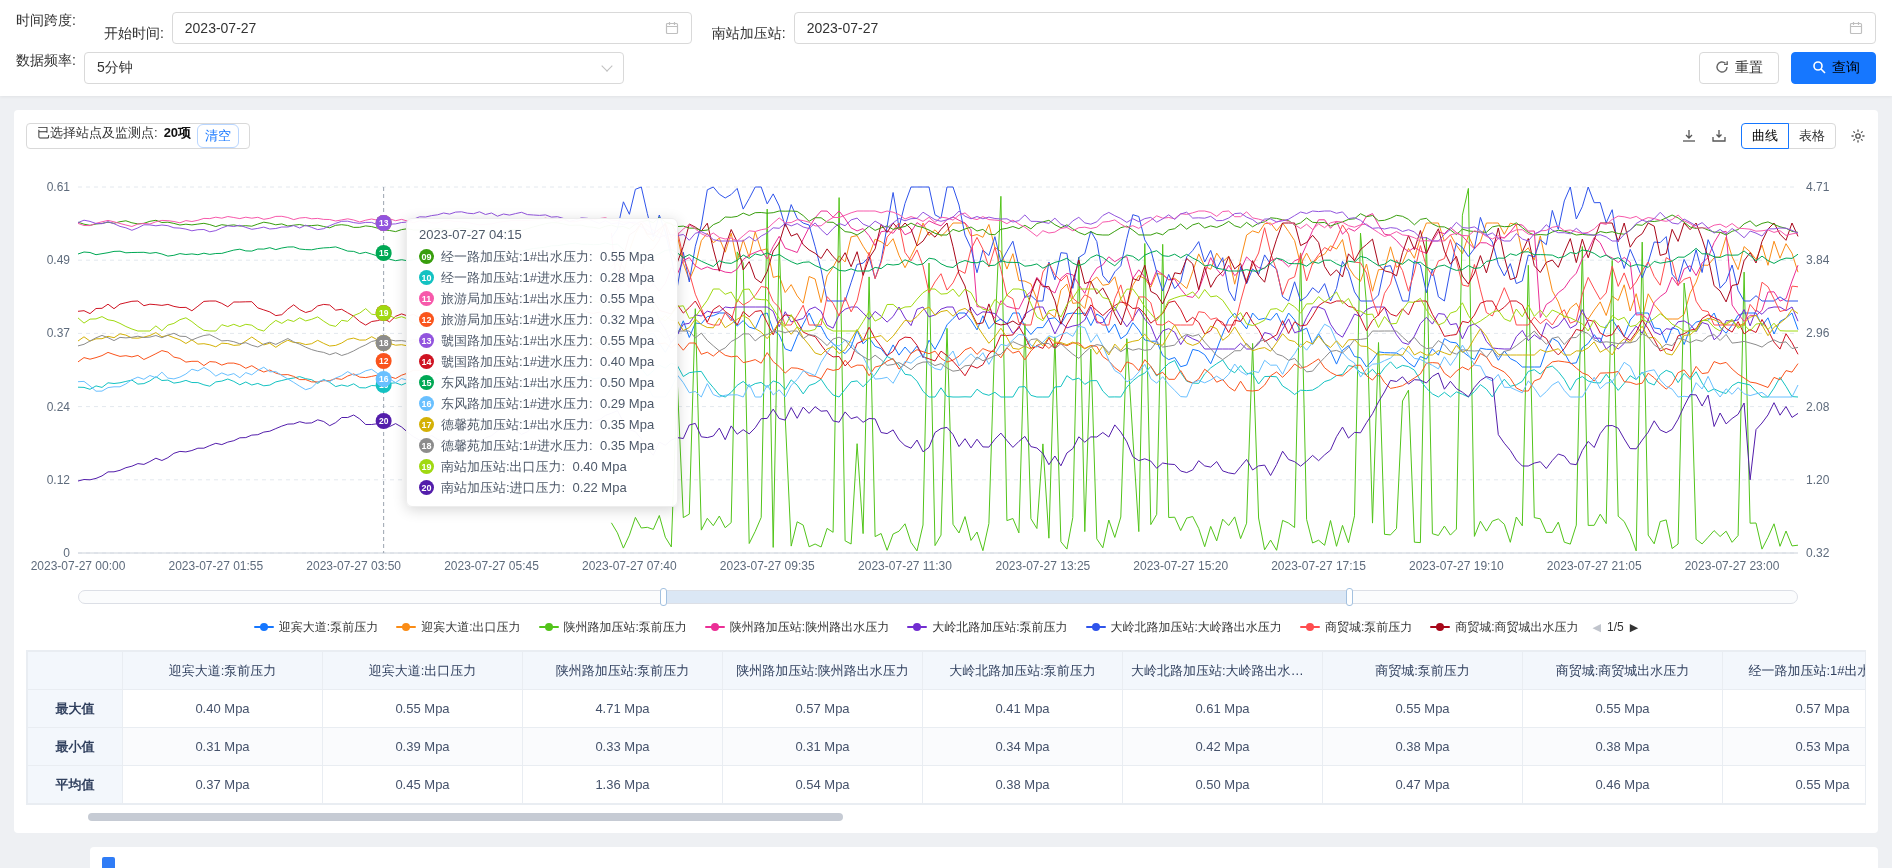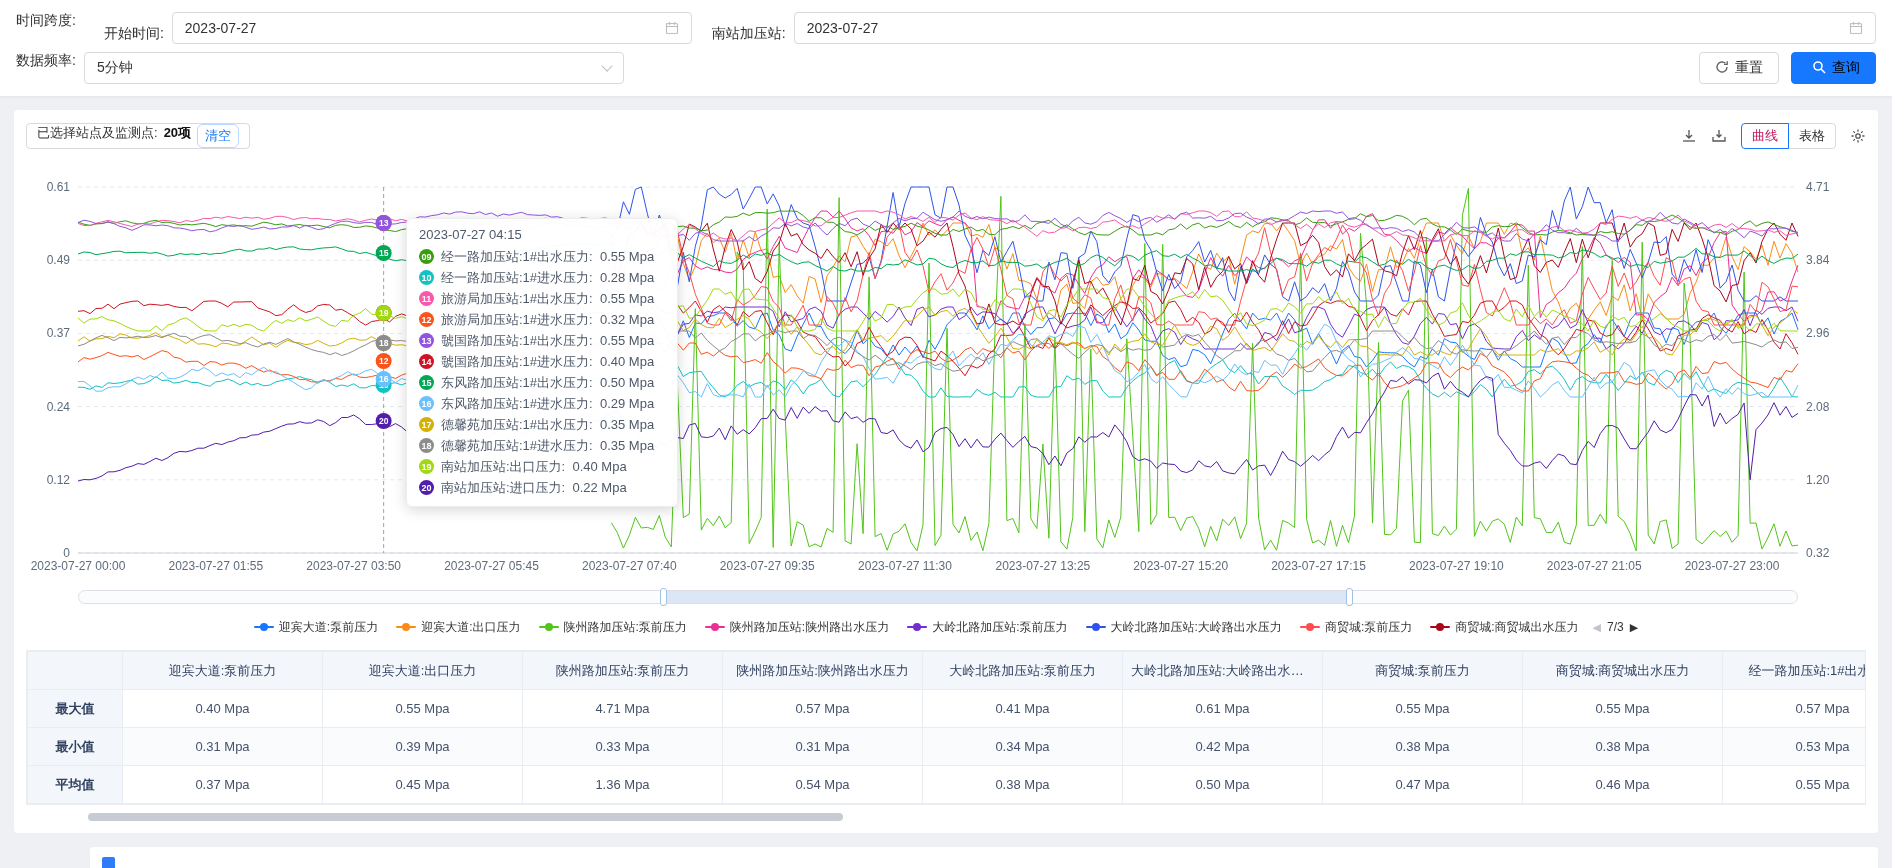--- a/index.html
+++ b/index.html
@@ -31,21 +31,21 @@
   padding:0 10px; height:26px; font-size:13px; color:#333; gap:6px; }
 .chip b { font-weight:bold; color:#111; }
 .clear-btn { color:#1677ff; font-size:13px; border:1px solid #b9d6ff; border-radius:6px;
   padding:2px 7px; background:#fff; cursor:pointer; }
 .ctoolbar { display:flex; align-items:center; gap:14px; }
 .icon-btn { display:inline-flex; cursor:pointer; }
 .seg { display:inline-flex; }
 .btn-seg { height:26px; padding:0 10px; font-size:13px; border:1px solid #d9d9d9; background:#fff; color:#333; cursor:pointer; }
 .btn-seg:first-child { border-radius:4px 0 0 4px; }
 .btn-seg:last-child { border-radius:0 4px 4px 0; margin-left:-1px; }
-.btn-seg.active { color:#be185d; border-color:#1677ff; position:relative; z-index:1;text-align:right; }
+.btn-seg.active { color:#000000; border-color:#1677ff; position:relative; z-index:1;text-align:right; }
 
 
 .chart-wrap { position:relative; margin-top:6px; }
 svg text { font-family:"Liberation Sans","DejaVu Sans",sans-serif; }
 .tooltip { position:absolute; left:380px; top:62px; width:272px; background:rgba(255,255,255,.97);
   border-radius:6px; box-shadow:0 3px 14px rgba(0,0,0,.16); border:1px solid #ededed; padding:8px 12px; pointer-events:none; z-index:5; }
 .tt-title { font-size:13px; color:#4e5969; margin-bottom:4px; }
 .tt-row { display:flex; align-items:center; height:21px; font-size:13px; color:#4e5969; gap:7px; white-space:nowrap; }
 .tt-badge { width:15px; height:15px; border-radius:50%; color:#fff; font-size:9px; font-weight:bold;
   display:inline-flex; align-items:center; justify-content:center; flex:0 0 15px; }
@@ -358,21 +358,21 @@
         </div>
         <div class="lg-item">
           <span class="lg-mark" style="background:#a8071a">
             <i style="background:#a8071a"></i>
           </span>
           <span>商贸城:商贸城出水压力</span>
         </div>
       </div>
     <div class="lg-pager">
       <span class="pager-prev">◀</span>
-      <span>7/3</span>
+      <span>1/5</span>
       <span class="pager-next">▶</span>
     </div>
   </div>
 
   <div class="table-wrap">
     <table id="stats-table">
         <colgroup>
           <col style="width:95px">
           <col style="width:200px">
           <col style="width:200px">

